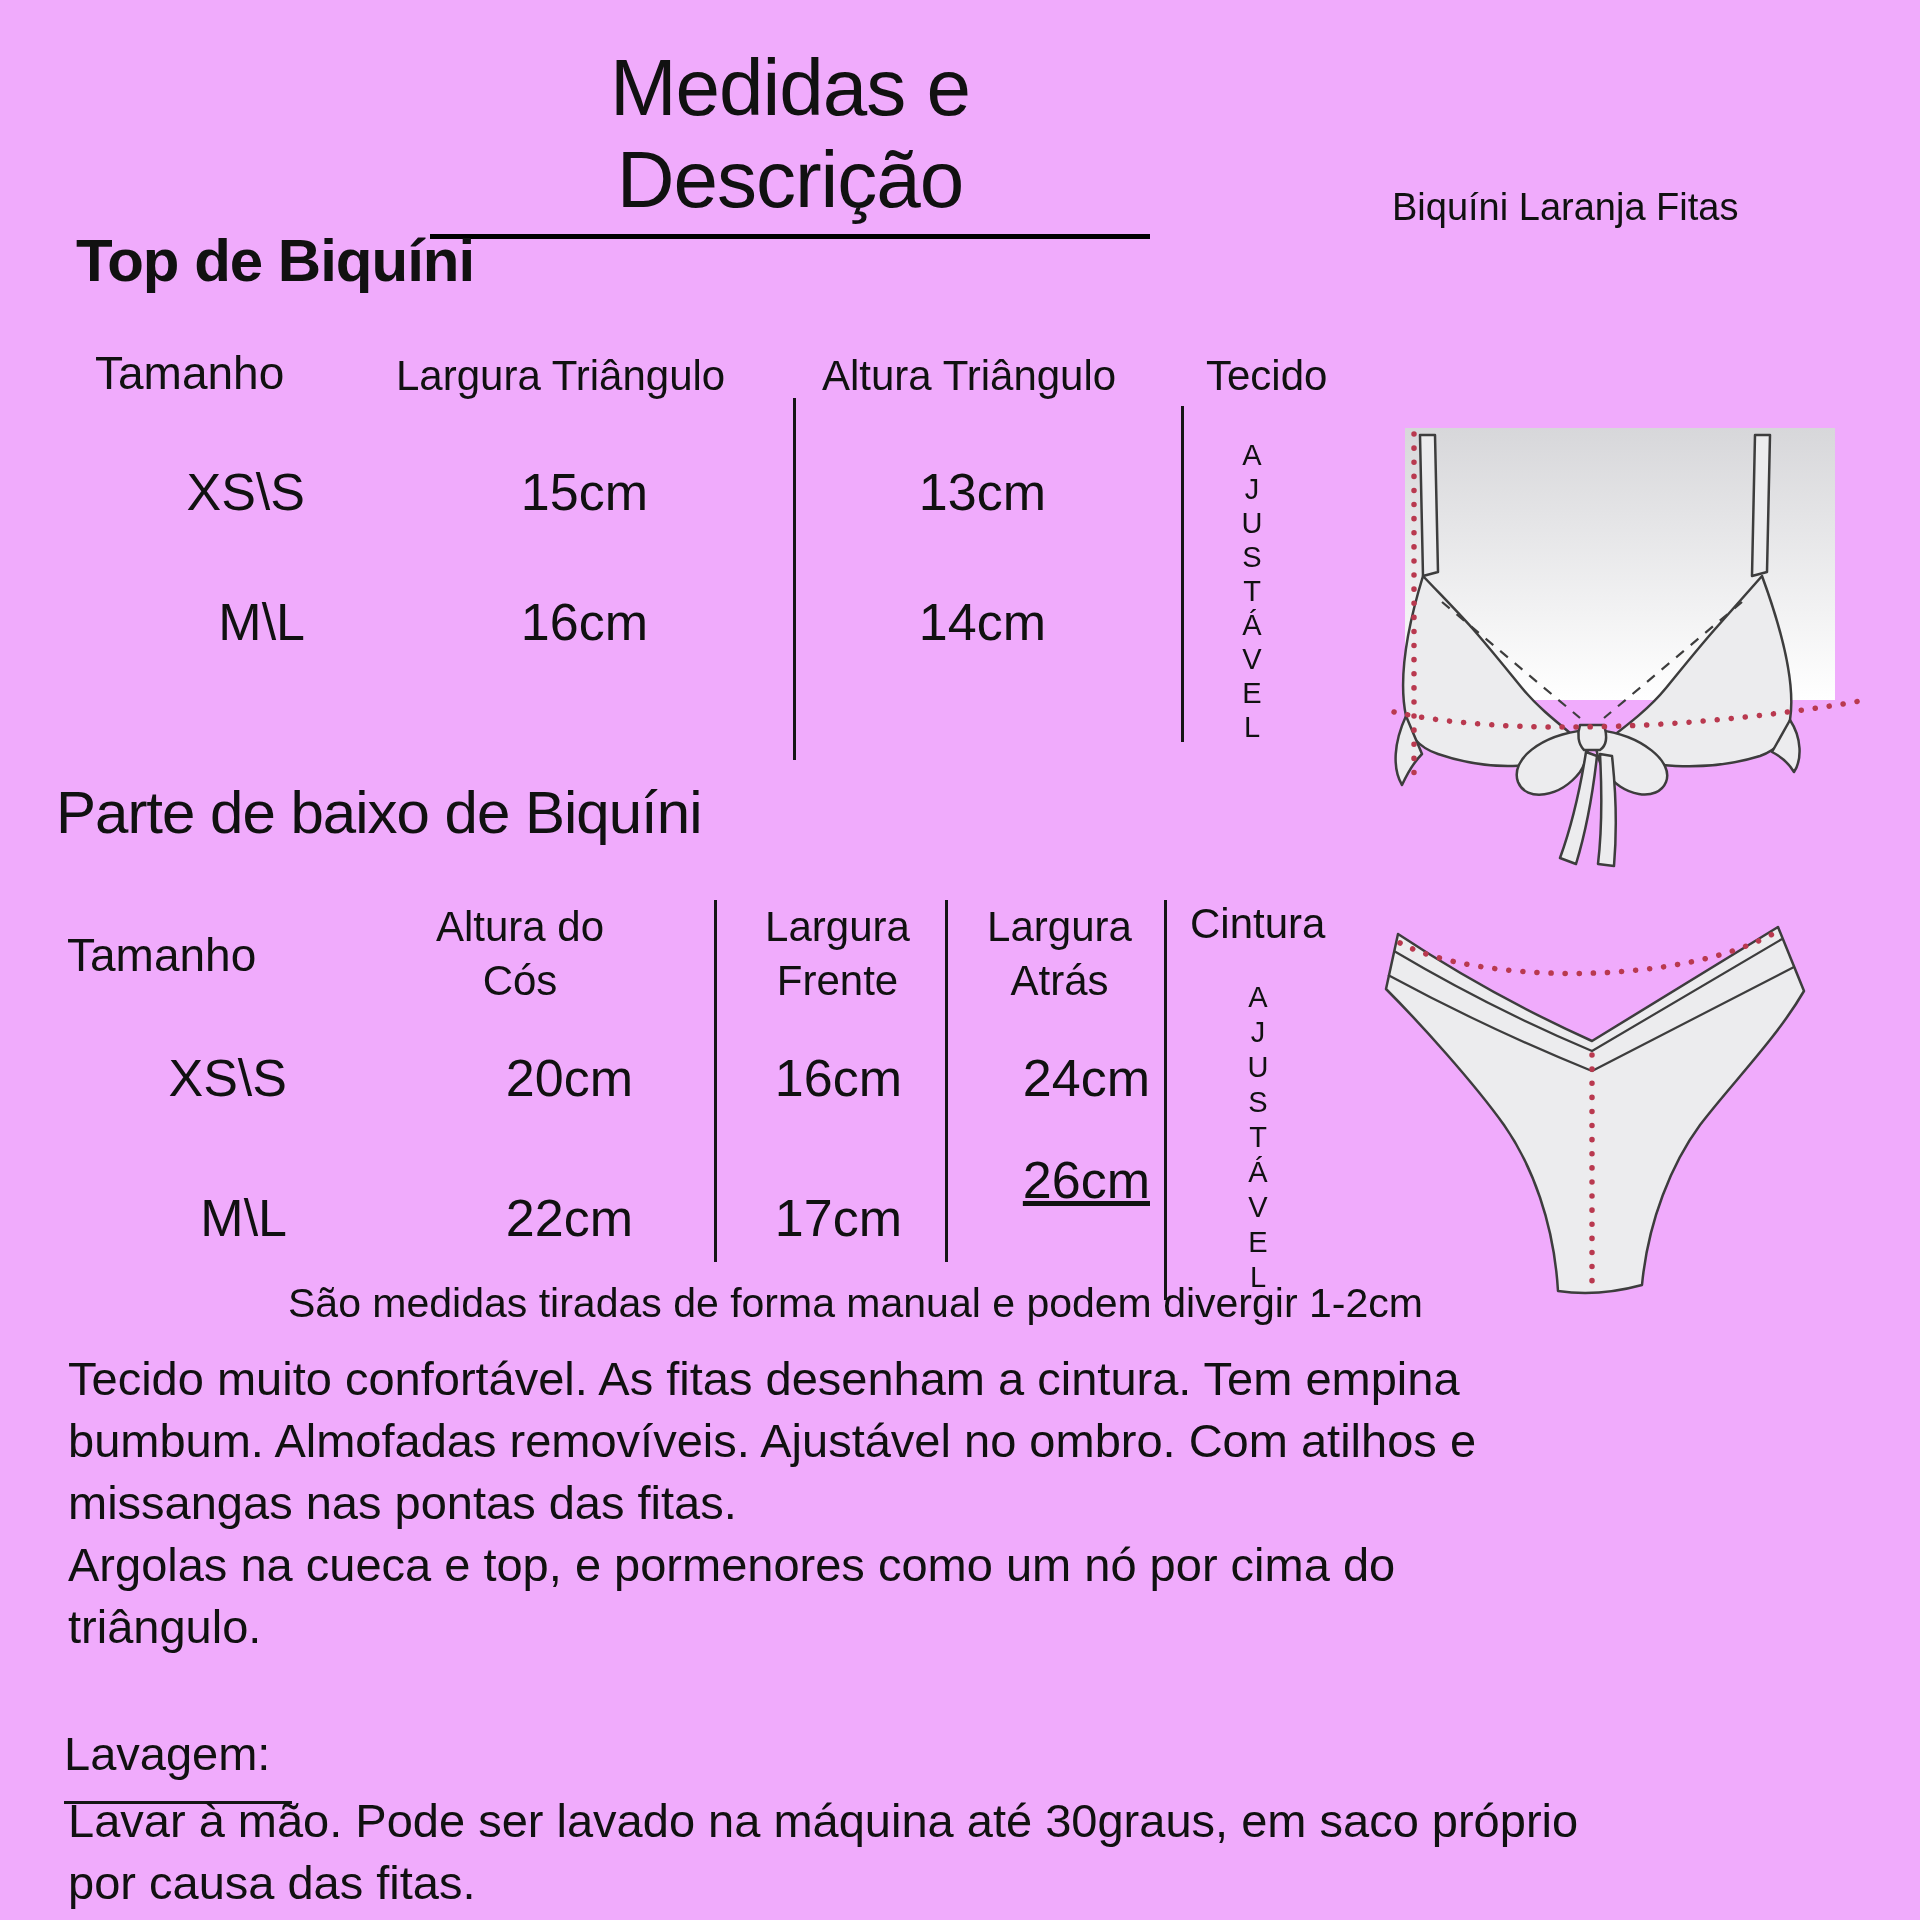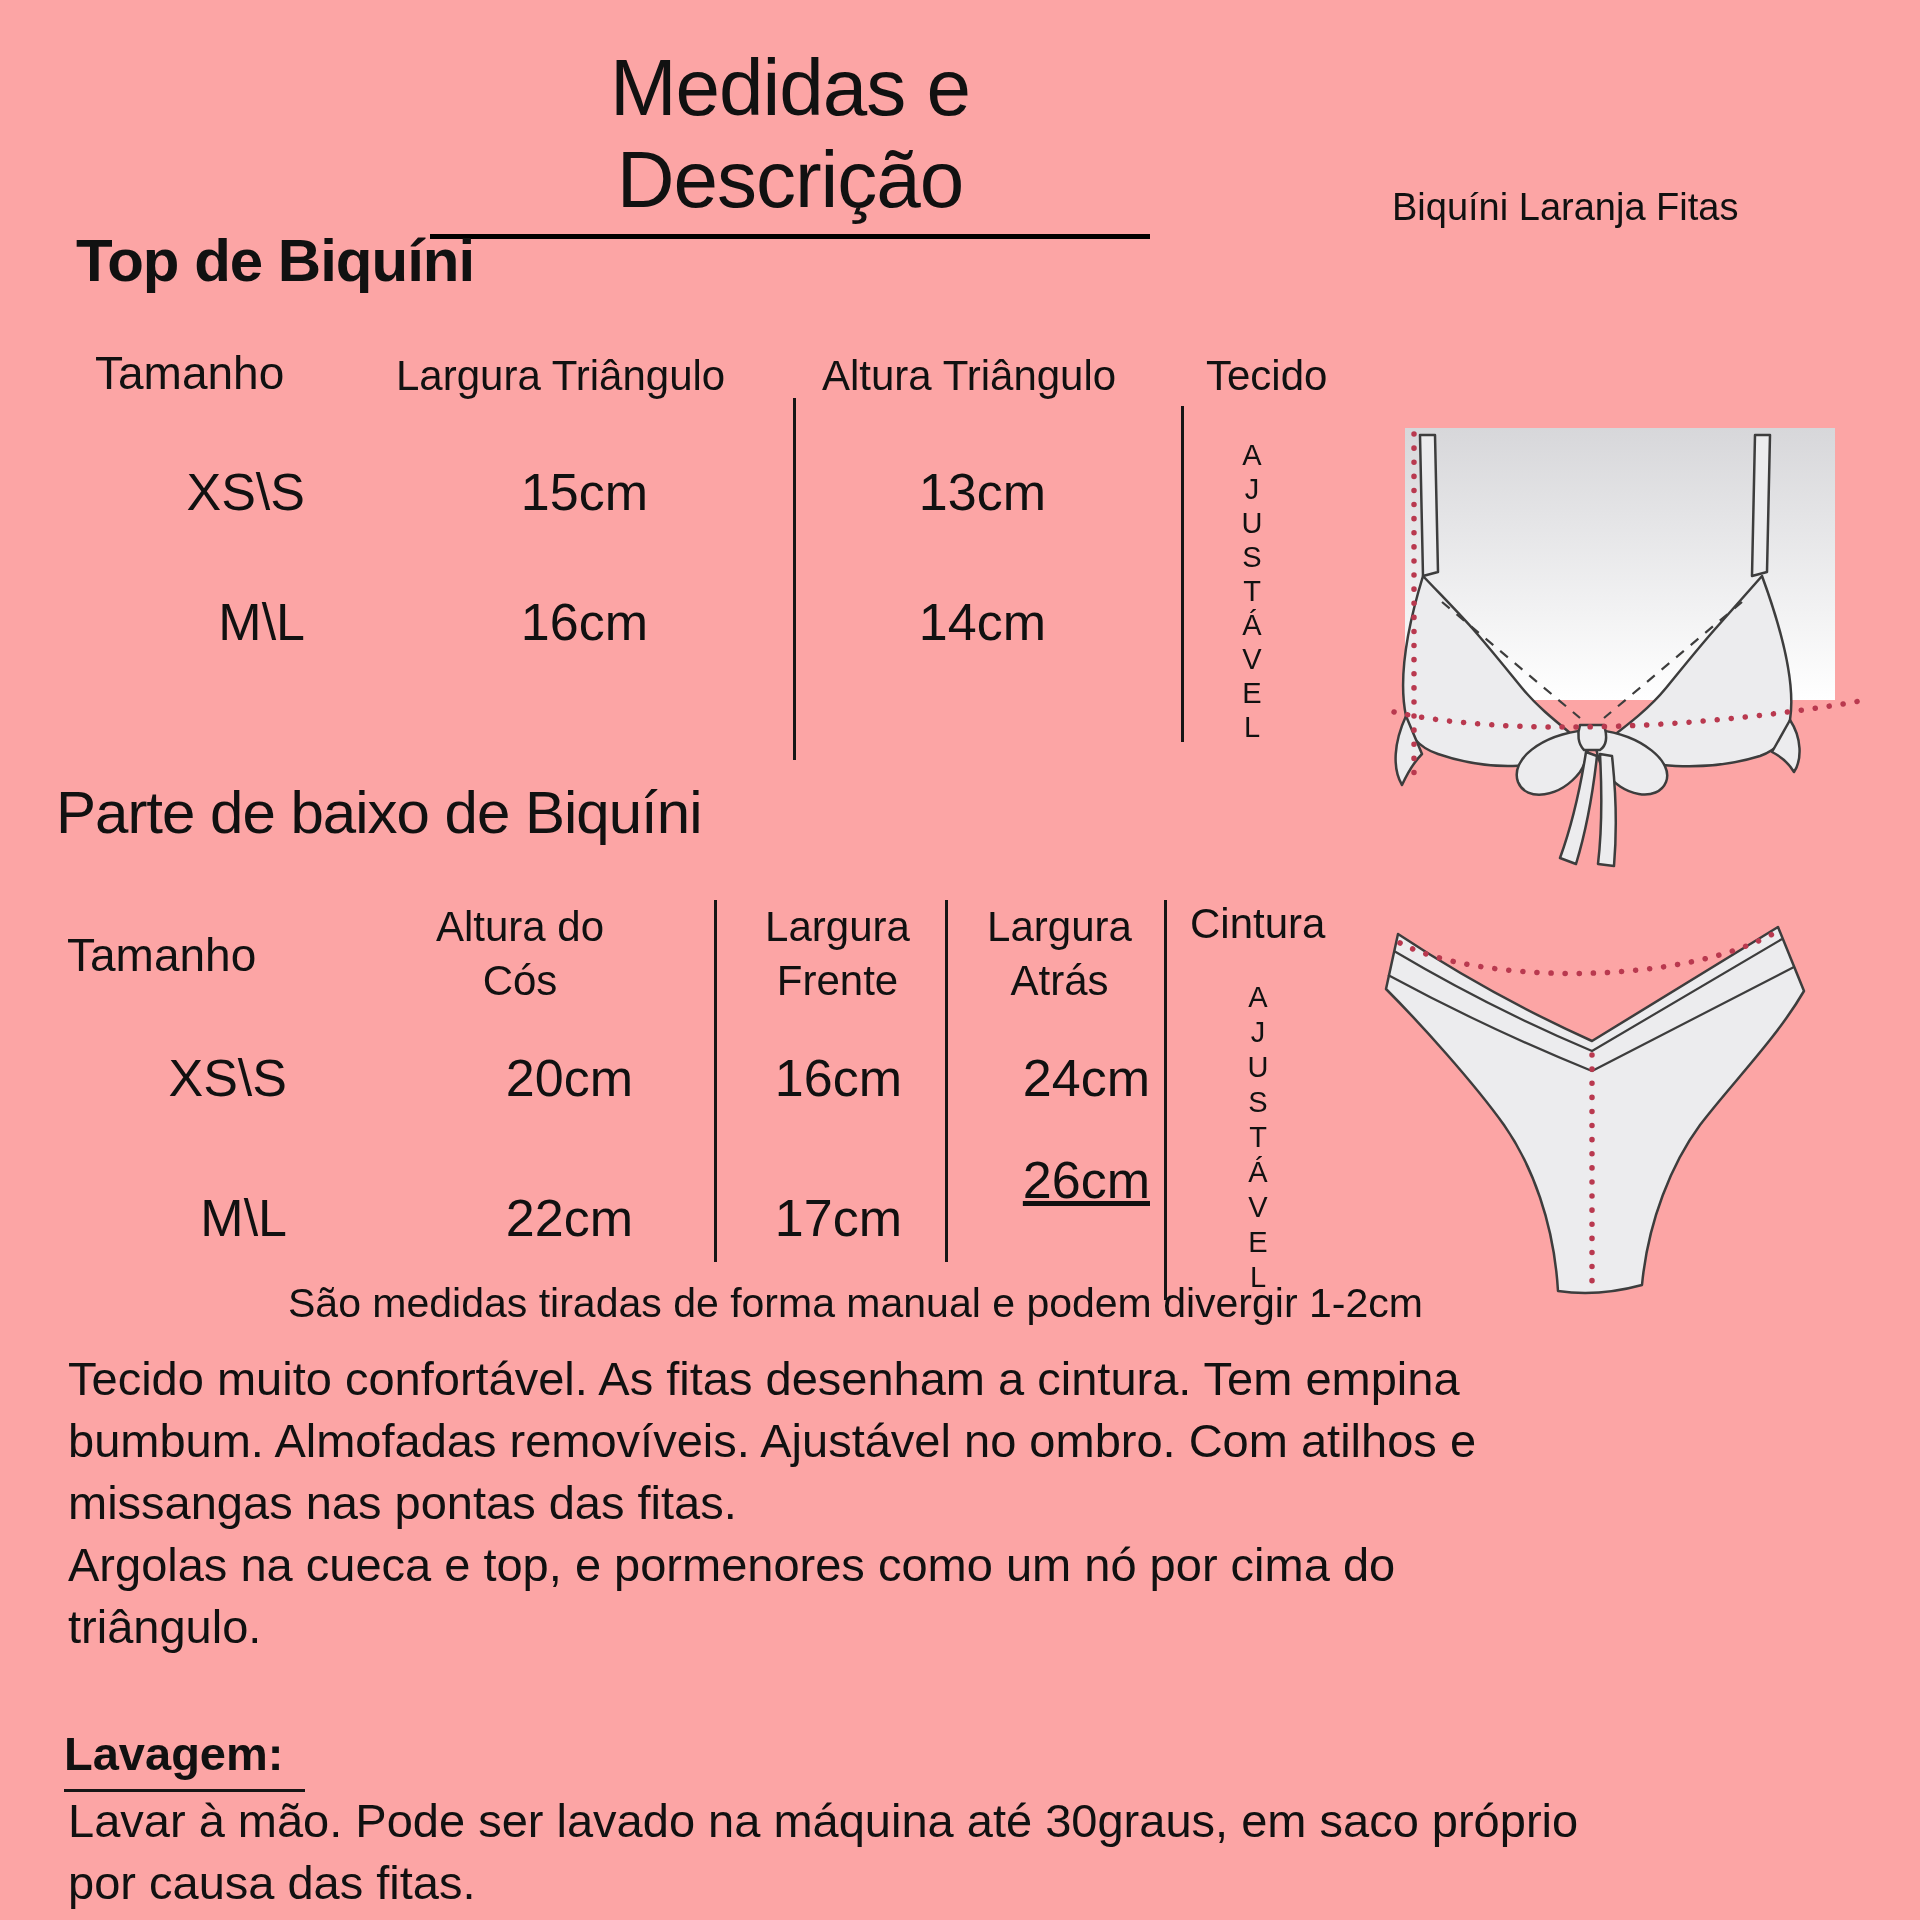--- a/index.html
+++ b/index.html
@@ -1,17 +1,17 @@
 <!DOCTYPE html>
 <html style="--text: #111111; --outline: #3d3d3d; --garment-fill: #ececee; --accent-dots: #b9394f;"><head>
 <meta charset="utf-8">
 <style>
   html,body{margin:0;padding:0;background:#fff;}
   .page{
-    position:relative;width:1920px;height:1920px;background:#fca5a5;
+    position:relative;width:1920px;height:1920px;background:#f0abfc;
     font-family:"Liberation Sans", sans-serif;color:var(--text,#111);
     overflow:hidden;
   }
   .abs{position:absolute;}
   .center{text-align:center;}
   .pre{white-space:pre-line;}
   .title{
     font-size:80px;font-weight:400;letter-spacing:-1px;
     display:inline-block;border-bottom:5px solid #000;padding:0 14px 8px 14px;
   }
@@ -20,21 +20,21 @@
   .col-head{font-size:42px;}
   .col-head-big{font-size:46px;}
   .cell{font-size:52px;text-align:right;}
   .vdiv{width:3px;background:#161616;}
   .vertical-letters{
     font-size:29px;line-height:34px;text-align:center;white-space:pre-line;
   }
   .note{font-size:41px;}
   .desc{font-size:47px;line-height:62px;}
   .care-heading{font-size:47px;}
-  .care-heading span{border-bottom:3px solid #161616;padding-right:22px;padding-bottom:8px;display:inline-block;font-weight:bold;}
+  .care-heading span{border-bottom:3px solid #161616;padding-right:22px;padding-bottom:20px;display:inline-block;}
   
   .svg-garment{stroke:var(--outline,#3d3d3d);stroke-width:2.5;fill:var(--garment-fill,#ececee);stroke-linejoin:round;}
   .svg-line{stroke:var(--outline,#3d3d3d);stroke-width:2.2;fill:none;}
   .svg-dash{stroke:var(--outline,#3d3d3d);stroke-width:2.2;fill:none;stroke-dasharray:10 9;}
   .svg-dots{stroke:var(--accent-dots,#b9394f);stroke-width:5.5;fill:none;stroke-dasharray:0.1 14;stroke-linecap:round;}
 </style>
 </head>
 <body>
 
 <div class="page">

